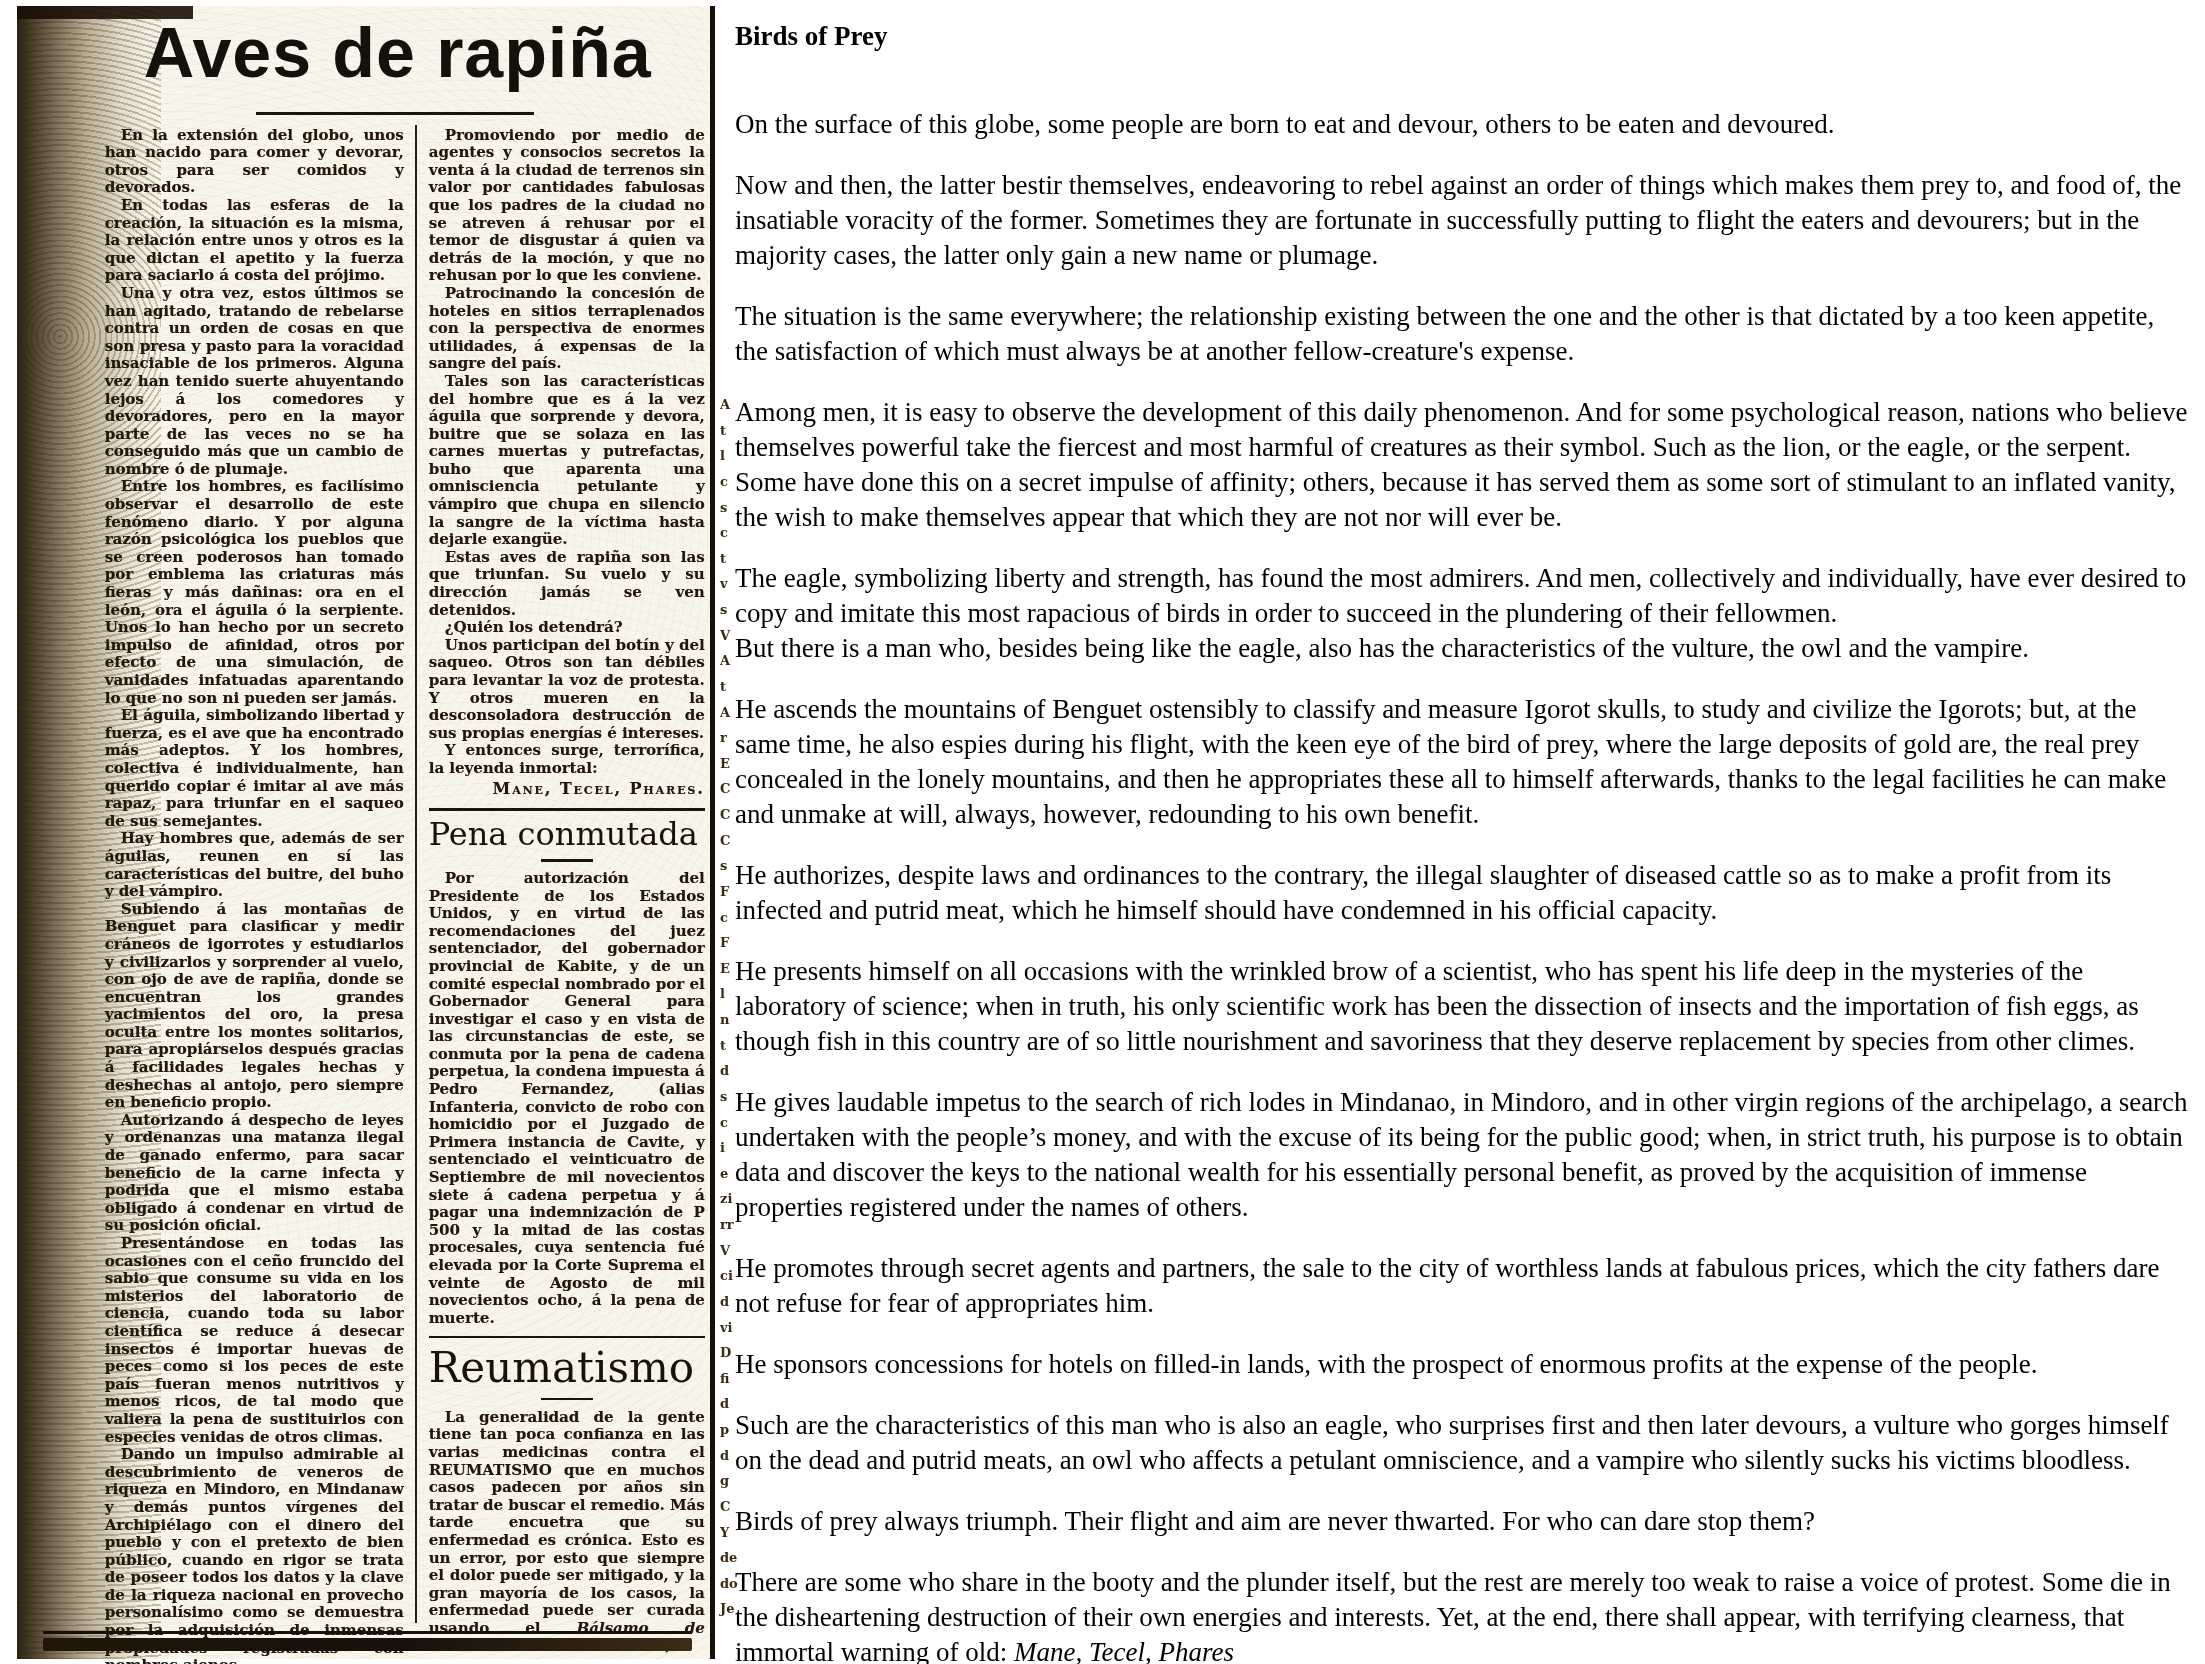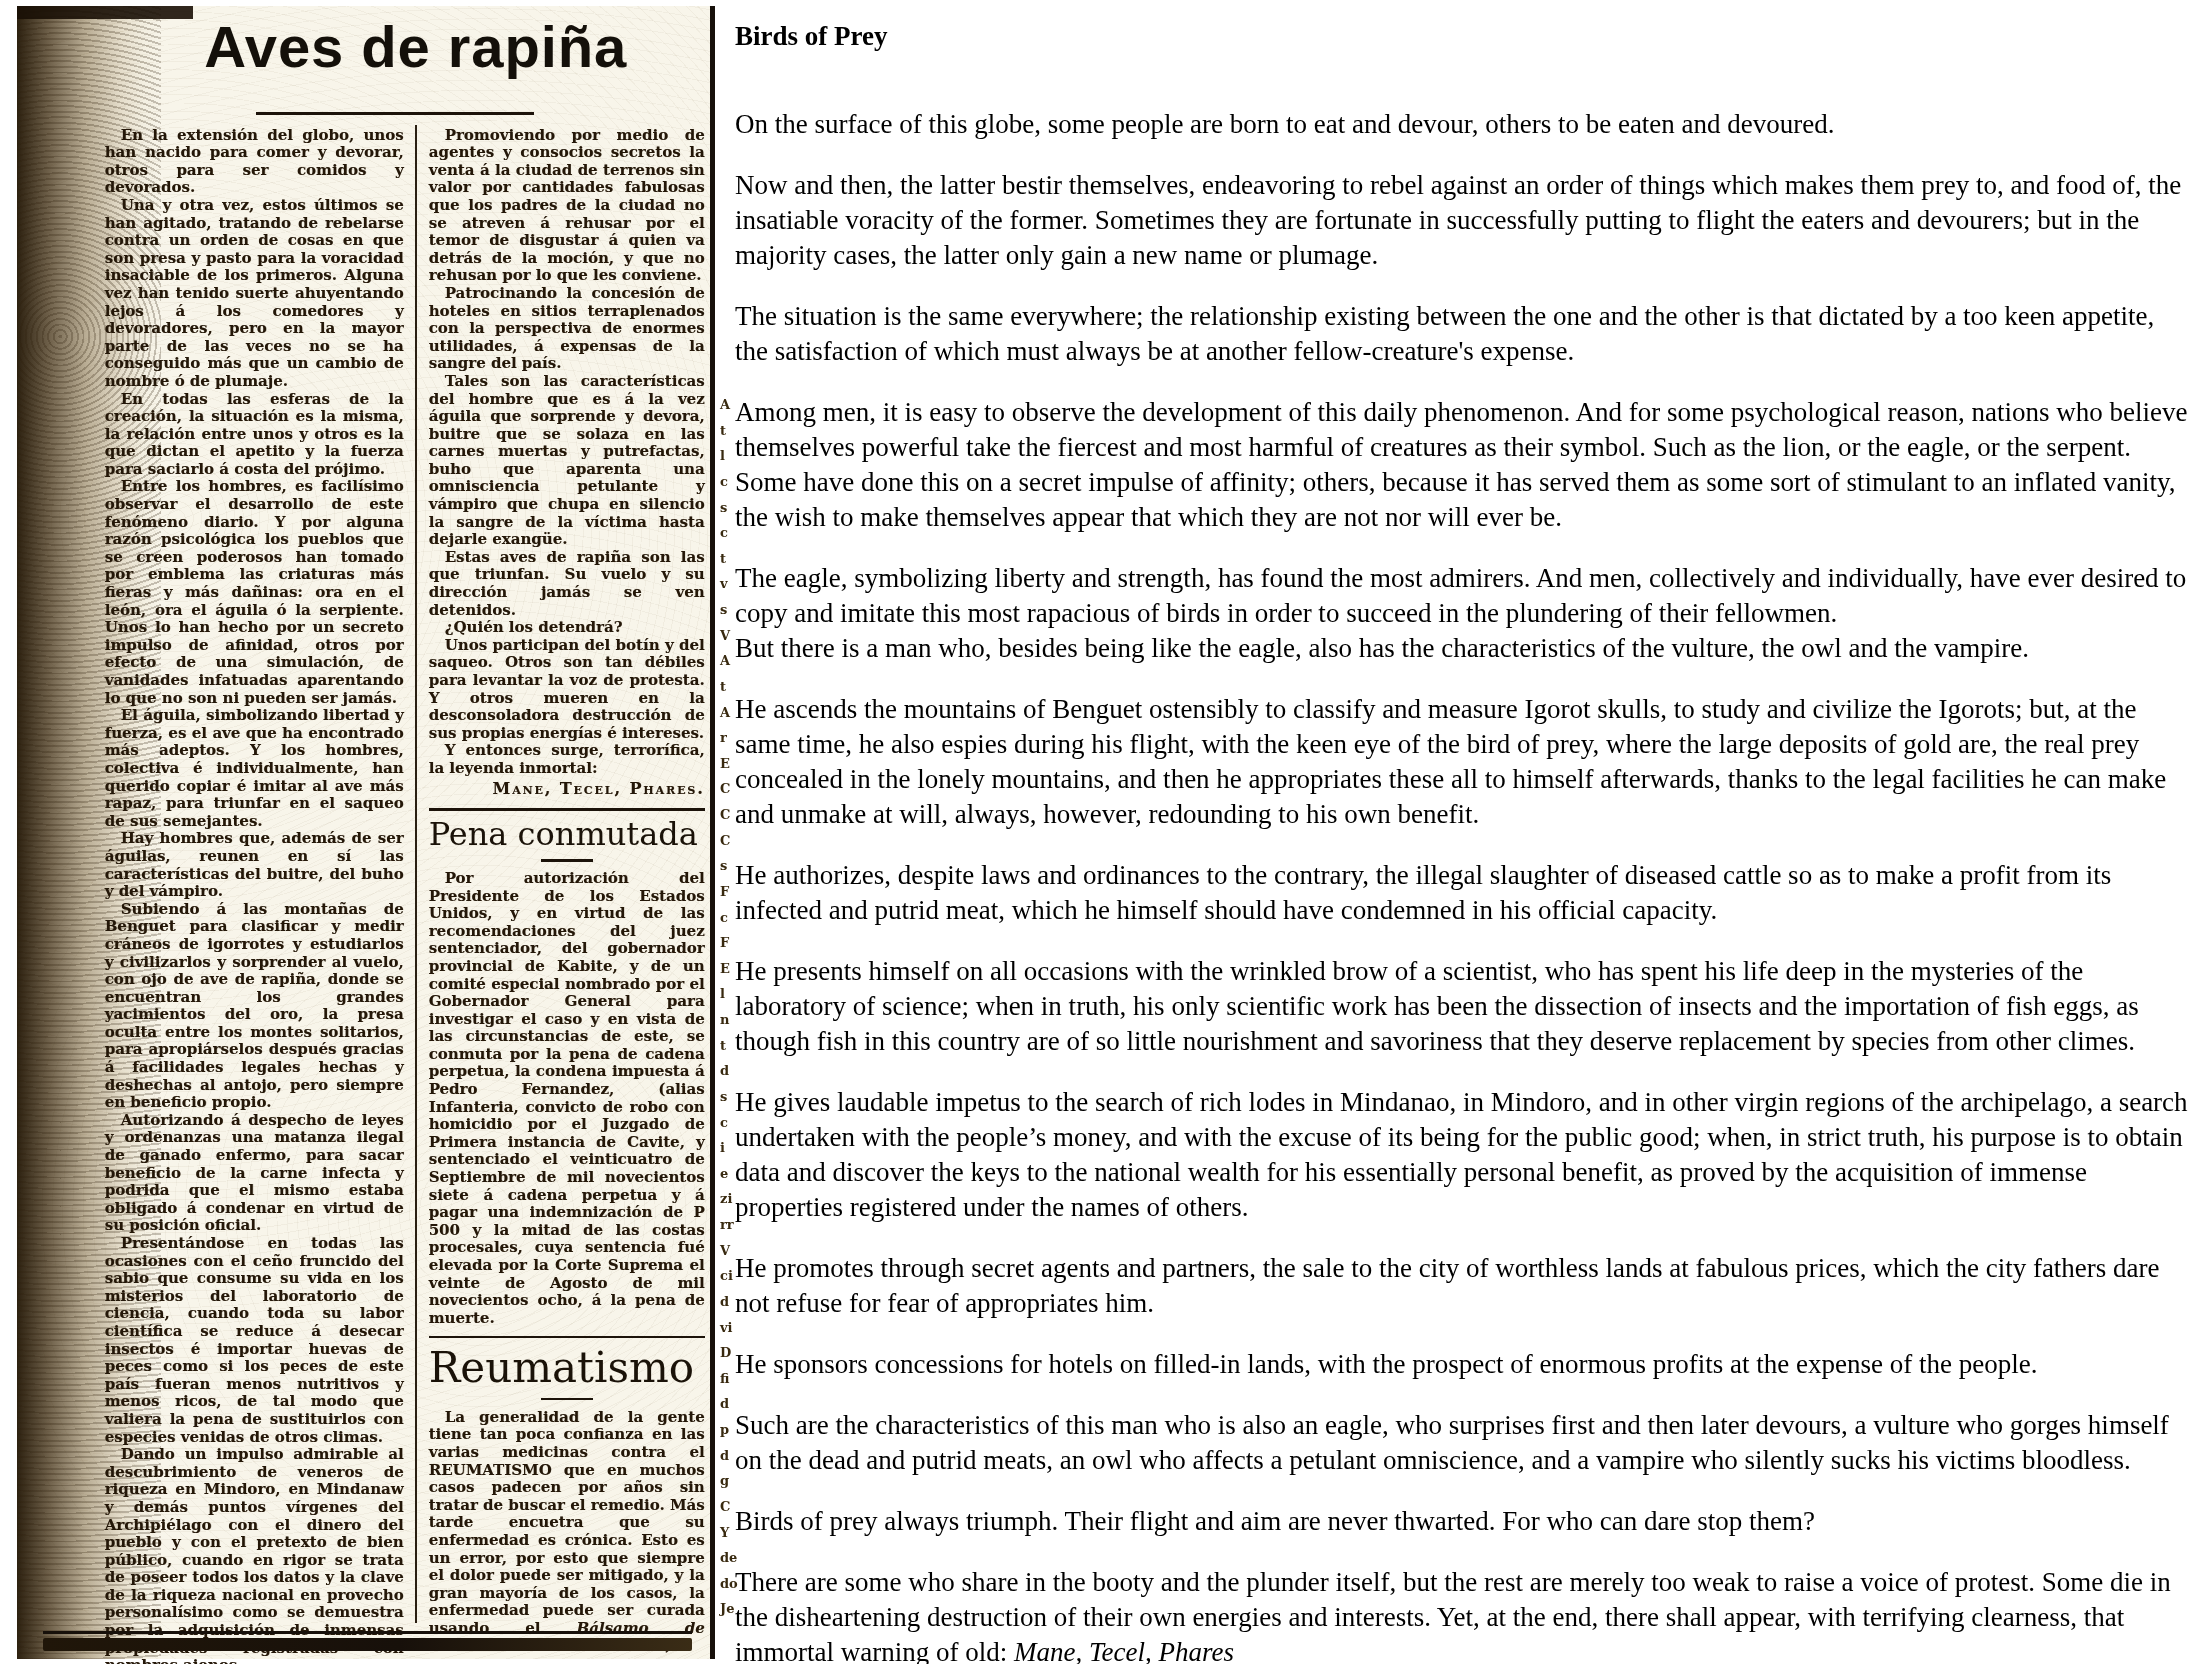--- a/index.html
+++ b/index.html
@@ -12,22 +12,22 @@
         background-image:
           repeating-radial-gradient(circle at 23% 31%, rgba(120,95,55,0.06) 0 0.9px, transparent 0.9px 8.3px),
           repeating-radial-gradient(circle at 67% 73%, rgba(100,80,45,0.05) 0 0.9px, transparent 0.9px 10.2px);
         border-right:5.6px solid #17100a;}
   .np-left-edge{position:absolute;left:0;top:0;bottom:0;width:144px;
         background:
           repeating-radial-gradient(circle at 30% 20%, rgba(45,30,10,0.25) 0 1.9px, transparent 1.9px 5.6px),
           linear-gradient(to right, rgba(38,26,9,0.97) 0%, rgba(64,46,20,0.75) 22%,
             rgba(110,86,45,0.45) 48%, rgba(160,135,90,0.22) 72%, rgba(190,170,125,0.08) 88%, transparent 100%);}
   .np-top-smudge{position:absolute;left:0;top:0;width:176px;height:13px;background:rgba(25,16,6,0.9);}
-  .np-title{position:absolute;left:100px;top:7.4px;width:598px;text-align:center;
-        font-family:"Liberation Sans",sans-serif;font-weight:700;font-size:58px;
+  .np-title{position:absolute;left:82px;top:7.4px;width:598px;text-align:center;
+        font-family:"Liberation Sans",sans-serif;font-weight:700;font-size:70px;
         letter-spacing:0.9px;color:#14100a;white-space:nowrap;}
   .np-title-rule{position:absolute;left:239px;top:106px;width:278px;height:3.7px;background:#1c130a;}
   .np-col{position:absolute;top:121px;}
   #np-col1{left:88px;width:299px;}
   #np-col2{left:412px;width:276px;}
   .np-divider{position:absolute;left:398px;top:119px;width:1.9px;height:1498px;background:#2a1f12;}
   .sp{font-family:"DejaVu Serif",serif;font-weight:700;font-size:15px;line-height:17.6px;
       text-align:justify;text-indent:16px;color:#241708;margin:0;
       text-shadow:0.3px 0.3px 0 rgba(40,25,8,0.4);}
   .np-rule{height:2.8px;background:#1c130a;margin:8.3px 0 6.5px;}
@@ -60,22 +60,22 @@
 <div id="scan">
   <div class="np-left-edge"></div>
   <div class="np-top-smudge"></div>
 
   <div class="np-title">Aves de rapiña</div>
   <div class="np-title-rule"></div>
   <div class="np-divider"></div>
 
   <div id="np-col1" class="np-col">
     <p class="sp">En la extensión del globo, unos han nacido para comer y devorar, otros para ser comidos y devorados.</p>
+    <p class="sp">En todas las esferas de la creación, la situación es la misma, la relación entre unos y otros es la que dictan el apetito y la fuerza para saciarlo á costa del prójimo.</p>
     <p class="sp">Una y otra vez, estos últimos se han agitado, tratando de rebelarse contra un orden de cosas en que son presa y pasto para la voracidad insaciable de los primeros. Alguna vez han tenido suerte ahuyentando lejos á los comedores y devoradores, pero en la mayor parte de las veces no se ha conseguido más que un cambio de nombre ó de plumaje.</p>
-    <p class="sp">En todas las esferas de la creación, la situación es la misma, la relación entre unos y otros es la que dictan el apetito y la fuerza para saciarlo á costa del prójimo.</p>
     <p class="sp">Entre los hombres, es facilísimo observar el desarrollo de este fenómeno diario. Y por alguna razón psicológica los pueblos que se creen poderosos han tomado por emblema las criaturas más fieras y más dañinas: ora en el león, ora el águila ó la serpiente. Unos lo han hecho por un secreto impulso de afinidad, otros por efecto de una simulación, de vanidades infatuadas aparentando lo que no son ni pueden ser jamás.</p>
     <p class="sp">El águila, simbolizando libertad y fuerza, es el ave que ha encontrado más adeptos. Y los hombres, colectiva é individualmente, han querido copiar é imitar al ave más rapaz, para triunfar en el saqueo de sus semejantes.</p>
     <p class="sp">Hay hombres que, además de ser águilas, reunen en sí las características del buitre, del buho y del vámpiro.</p>
     <p class="sp">Subiendo á las montañas de Benguet para clasificar y medir cráneos de igorrotes y estudiarlos y civilizarlos y sorprender al vuelo, con ojo de ave de rapiña, donde se encuentran los grandes yacimientos del oro, la presa oculta entre los montes solitarios, para apropiárselos después gracias á facilidades legales hechas y deshechas al antojo, pero siempre en beneficio propio.</p>
     <p class="sp">Autorizando á despecho de leyes y ordenanzas una matanza ilegal de ganado enfermo, para sacar beneficio de la carne infecta y podrida que el mismo estaba obligado á condenar en virtud de su posición oficial.</p>
     <p class="sp">Presentándose en todas las ocasiones con el ceño fruncido del sabio que consume su vida en los misterios del laboratorio de ciencia, cuando toda su labor científica se reduce á desecar insectos é importar huevas de peces como si los peces de este país fueran menos nutritivos y menos ricos, de tal modo que valiera la pena de sustituirlos con especies venidas de otros climas.</p>
     <p class="sp">Dando un impulso admirable al descubrimiento de veneros de riqueza en Mindoro, en Mindanaw y demás puntos vírgenes del Archipiélago con el dinero del pueblo y con el pretexto de bien público, cuando en rigor se trata de poseer todos los datos y la clave de la riqueza nacional en provecho personalísimo como se demuestra por la adquisición de inmensas propiedades registradas con nombres ajenos.</p>
   </div>
 
   <div id="np-col2" class="np-col">

